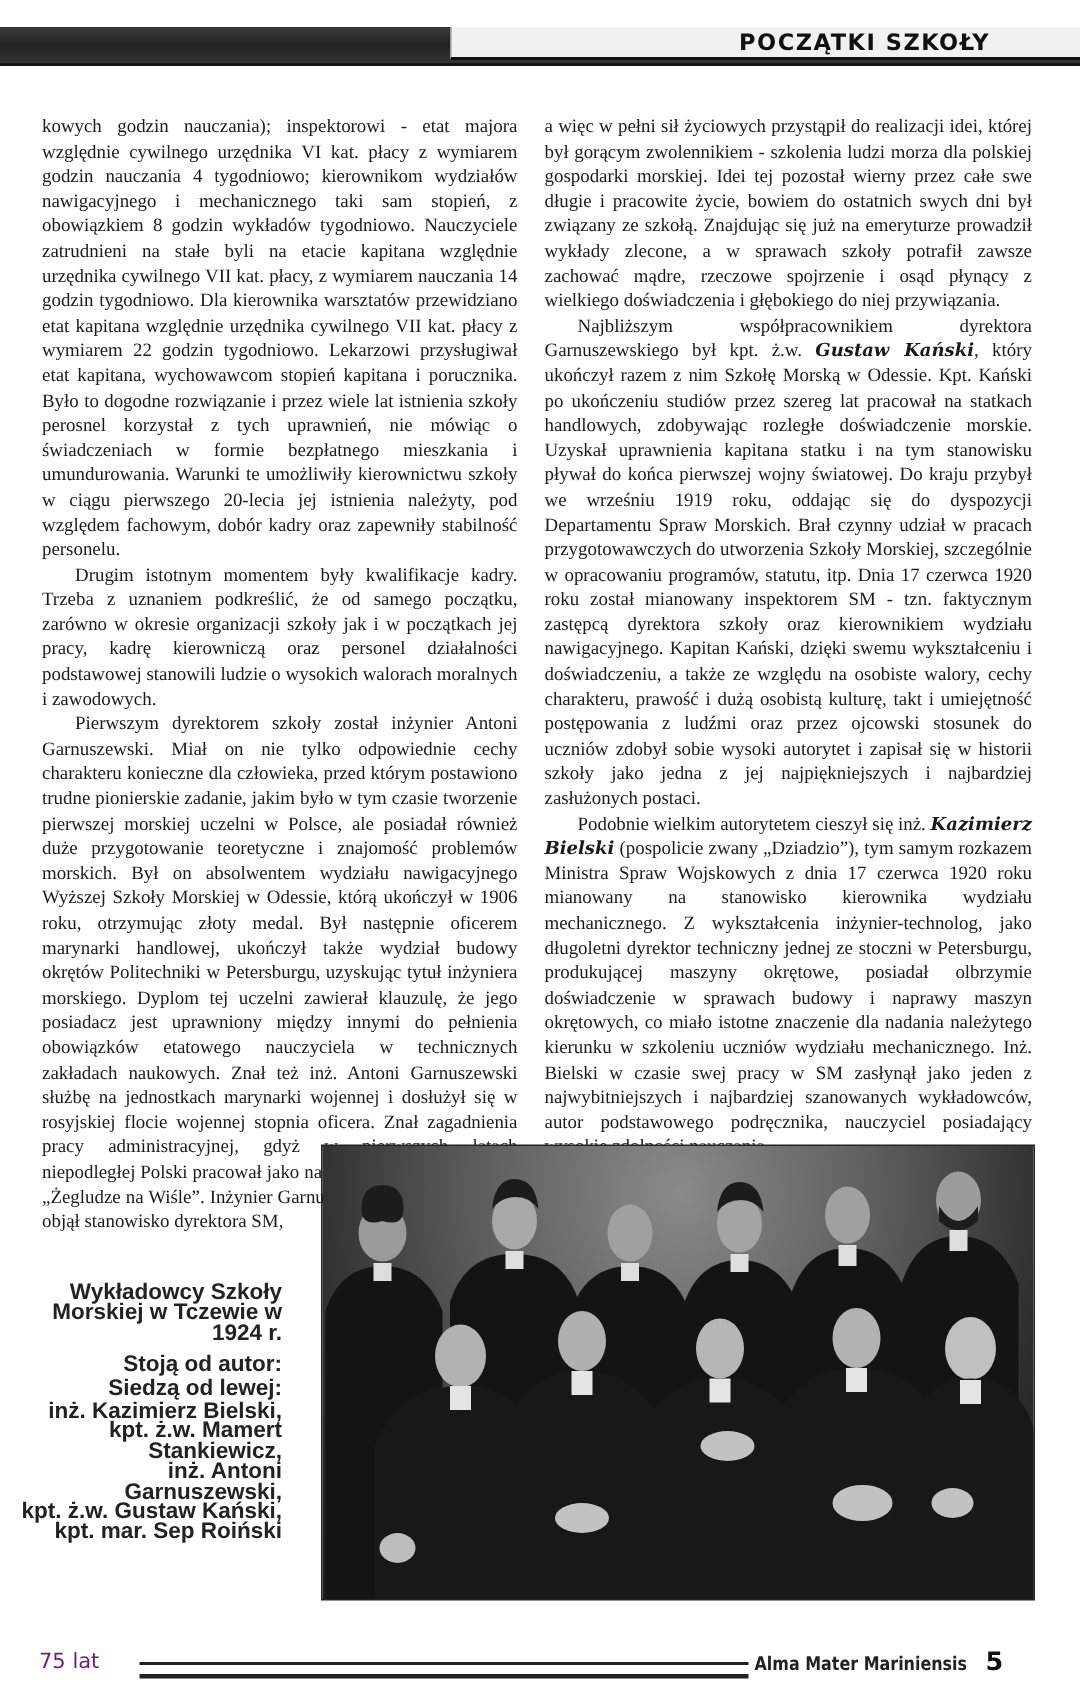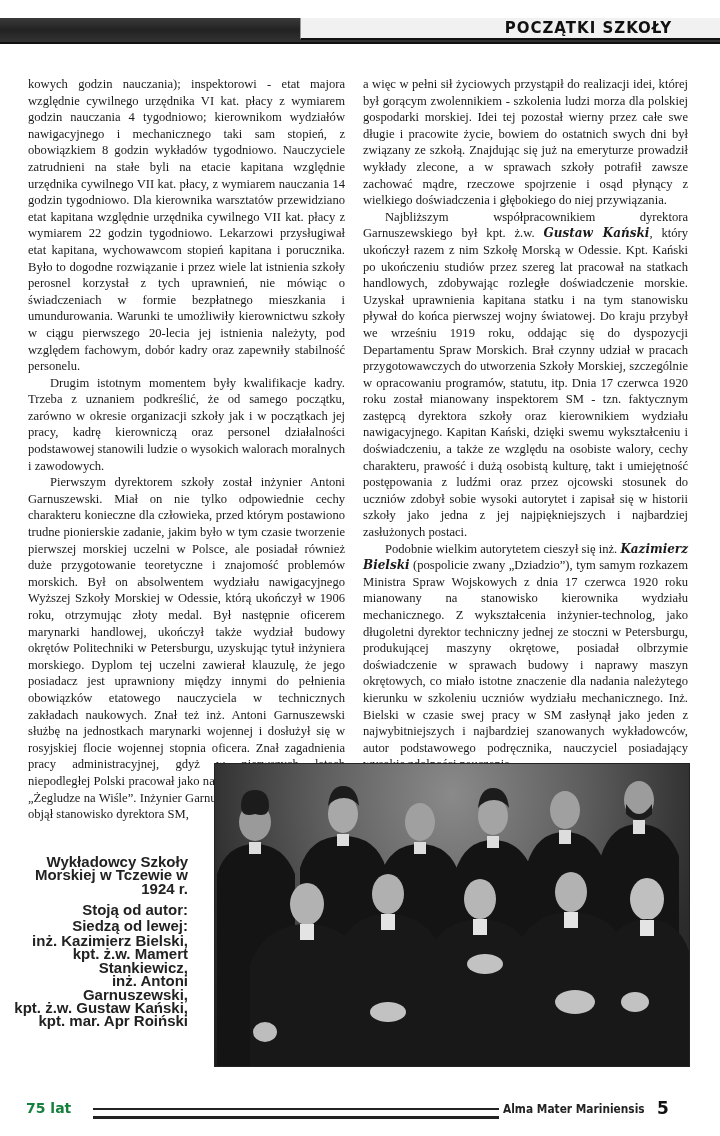--- a/index.html
+++ b/index.html
@@ -8,21 +8,21 @@
     font-family: "Liberation Serif", serif; color: #1a1a1a;
   }
   .header-bar {
     position: absolute; left: 0; top: 18px; width: 720px; height: 24px;
     background: linear-gradient(180deg, #3a3a3a 0%, #222 50%, #333 100%);
     border-bottom: 2px solid #111;
   }
   .header-title-box {
     position: absolute; left: 300px; top: 18px; width: 420px; height: 22px;
     background: #f1f1f1; border-bottom: 2px solid #111; border-left: 1px solid #999;
-    display: flex; align-items: center; justify-content: flex-end; padding-right: 48px; box-sizing: border-box;
+    display: flex; align-items: center; justify-content: flex-end; padding-right: 60px; box-sizing: border-box;
   }
   .header-title {
     font-family: "DejaVu Sans", sans-serif; font-size: 15px; letter-spacing: 1px; font-weight: bold; color: #111;
   }
   .col {
     position: absolute; top: 52px; width: 317px; font-size: 12.6px; line-height: 16.6px; text-align: justify;
     hyphens: manual;
     margin-top: 24px;
   }
   .col.left { left: 28px; }
@@ -40,21 +40,21 @@
   .photo {
     position: absolute; left: 214px; top: 763px; width: 476px; height: 304px;
     border: 1px solid #222; box-sizing: border-box; overflow: hidden;
     background: radial-gradient(ellipse at 50% 10%, #8a8a8a 0%, #5d5d5d 40%, #2d2d2d 75%, #1c1c1c 100%);
   }
   .photo svg { display: block; }
   .footer {
     position: absolute; left: 0; top: 1098px; width: 720px; height: 24px;
   }
   .footer-left {
-    position: absolute; left: 26px; top: 2px; font-family: "DejaVu Sans", sans-serif; font-weight: bold; font-size: 14px; color: #15803d;
+    position: absolute; left: 26px; top: 2px; font-family: "DejaVu Sans", sans-serif; font-weight: normal; font-size: 14px; color: #701a75;
   }
   .footer-rule {
     position: absolute; left: 93px; top: 10px; width: 406px; height: 6px;
     border-top: 2px solid #222; border-bottom: 3px solid #222;
   }
   .footer-mag {
     position: absolute; left: 503px; top: 3px; font-family: "DejaVu Sans", sans-serif; font-size: 12.5px; font-weight: bold; color: #222;
     transform: scaleX(0.85); transform-origin: left center;
   }
   .footer-page {
@@ -84,21 +84,21 @@
 
 <div class="caption">
   <div class="title">Wykładowcy Szkoły Morskiej w Tczewie w 1924 r.</div>
   <div class="group-label">Stoją od autor:</div>
   <div class="group-label">Siedzą od lewej:</div>
   <div class="names">
     <div>inż. Kazimierz Bielski,</div>
     <div>kpt. ż.w. Mamert Stankiewicz,</div>
     <div>inż. Antoni Garnuszewski,</div>
     <div>kpt. ż.w. Gustaw Kański,</div>
-    <div>kpt. mar. Apr Roiński</div>
+    <div>kpt. mar. Sep Roiński</div>
   </div>
 </div>
 
 <div class="photo" title="Group photograph of lecturers of the Maritime School in Tczew, 1924">
   <svg width="476" height="304" viewBox="0 0 476 304">
 
     <g fill="#141414">
       <g>
           <ellipse cx="40" cy="58" rx="16" ry="19" fill="#9a9a9a"></ellipse>
           <path d="M40 50 q-14 4 -14 -8 q0 -16 14 -16 q14 0 14 16 q0 12 -14 8z" fill="#1c1c1c"></path>

